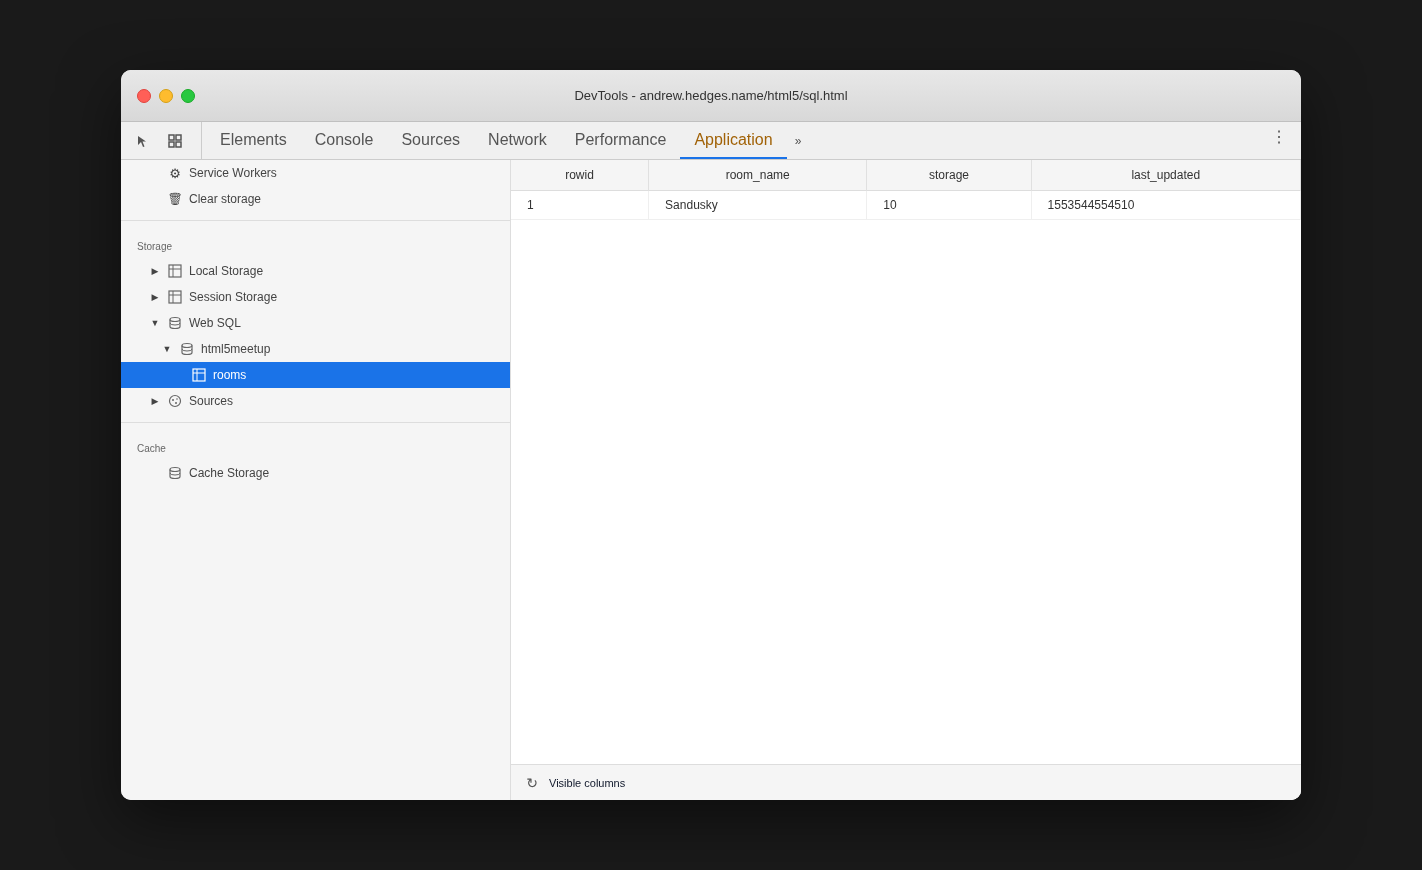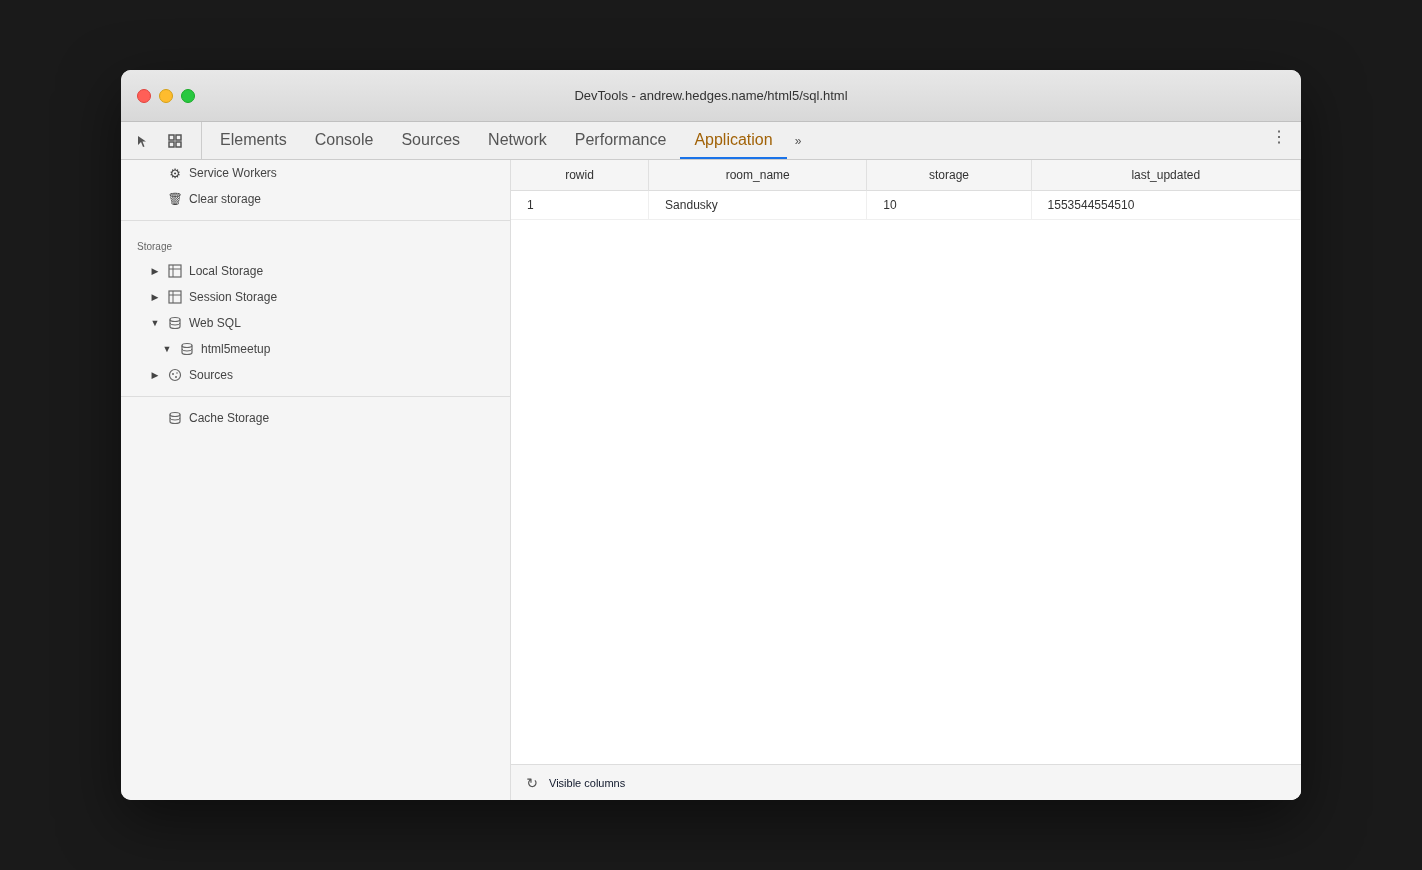--- a/index.html
+++ b/index.html
@@ -361,36 +361,48 @@
         <span class="item-icon">
           <svg width="14" height="14" viewBox="0 0 14 14" fill="none">
             <ellipse cx="7" cy="3.5" rx="5" ry="2" stroke="#666" stroke-width="1.2" fill="none"></ellipse>
             <path d="M2 3.5 L2 10.5 Q2 12.5 7 12.5 Q12 12.5 12 10.5 L12 3.5" stroke="#666" stroke-width="1.2" fill="none"></path>
             <path d="M2 7 Q2 9 7 9 Q12 9 12 7" stroke="#666" stroke-width="1" fill="none"></path>
           </svg>
         </span>
         <span class="item-label">html5meetup</span>
       </div>
 
+      <div class="sidebar-item indent3 active">
+        <span class="arrow" style="width:12px"></span>
+        <span class="item-icon">
+          <svg width="14" height="14" viewBox="0 0 14 14" fill="none">
+            <rect x="1" y="1" width="12" height="12" stroke="white" stroke-width="1.2" fill="none"></rect>
+            <line x1="1" y1="5" x2="13" y2="5" stroke="white" stroke-width="1"></line>
+            <line x1="5" y1="1" x2="5" y2="13" stroke="white" stroke-width="1"></line>
+          </svg>
+        </span>
+        <span class="item-label">rooms</span>
+      </div>
 
       <div class="sidebar-item indent1">
         <span class="arrow">▶</span>
         <span class="item-icon">
           <svg width="14" height="14" viewBox="0 0 14 14" fill="none">
             <circle cx="7" cy="7" r="5.5" stroke="#666" stroke-width="1.2" fill="none"></circle>
             <circle cx="5" cy="6" r="1" fill="#666"></circle>
             <circle cx="8" cy="9" r="1" fill="#666"></circle>
             <circle cx="9" cy="5" r="0.8" fill="#666"></circle>
           </svg>
         </span>
         <span class="item-label">Sources</span>
       </div>
 
       <div class="sidebar-divider"></div>
 
+      <div class="sidebar-section-label">Cache</div>
 
       <div class="sidebar-item indent1">
         <span class="arrow" style="width:12px"></span>
         <span class="item-icon">
           <svg width="14" height="14" viewBox="0 0 14 14" fill="none">
             <ellipse cx="7" cy="3.5" rx="5" ry="2" stroke="#666" stroke-width="1.2" fill="none"></ellipse>
             <path d="M2 3.5 L2 10.5 Q2 12.5 7 12.5 Q12 12.5 12 10.5 L12 3.5" stroke="#666" stroke-width="1.2" fill="none"></path>
             <path d="M2 7 Q2 9 7 9 Q12 9 12 7" stroke="#666" stroke-width="1" fill="none"></path>
           </svg>
         </span>

